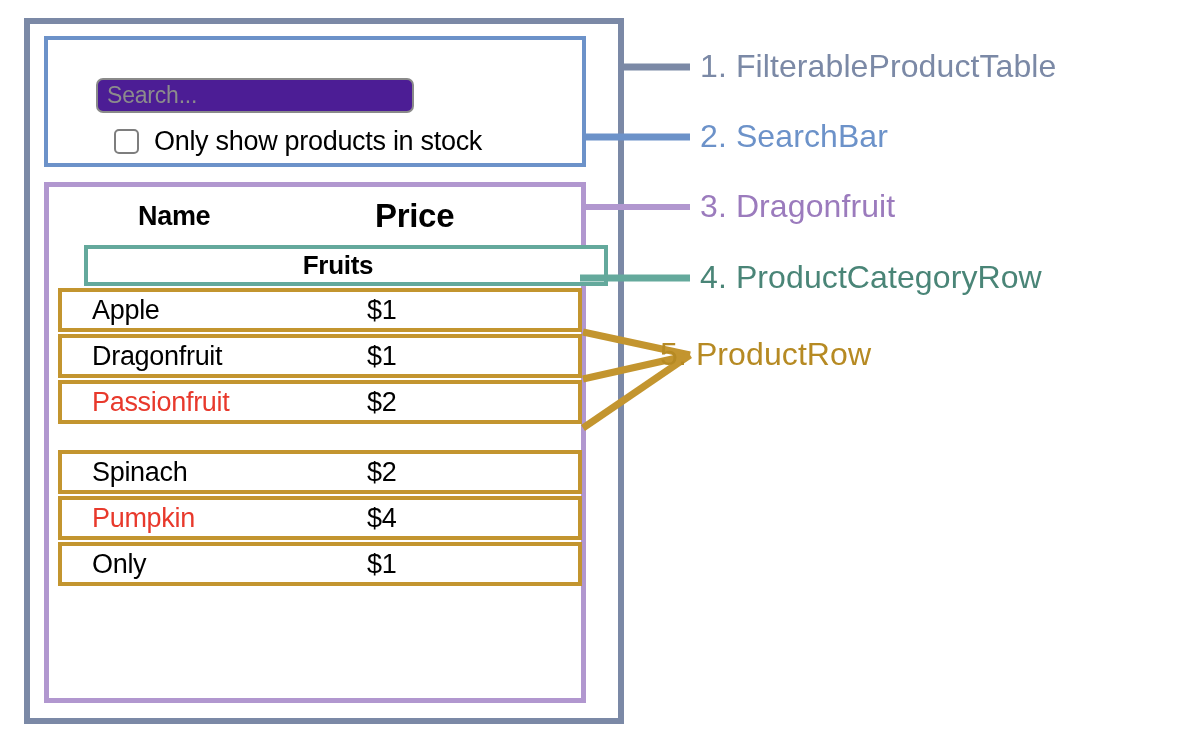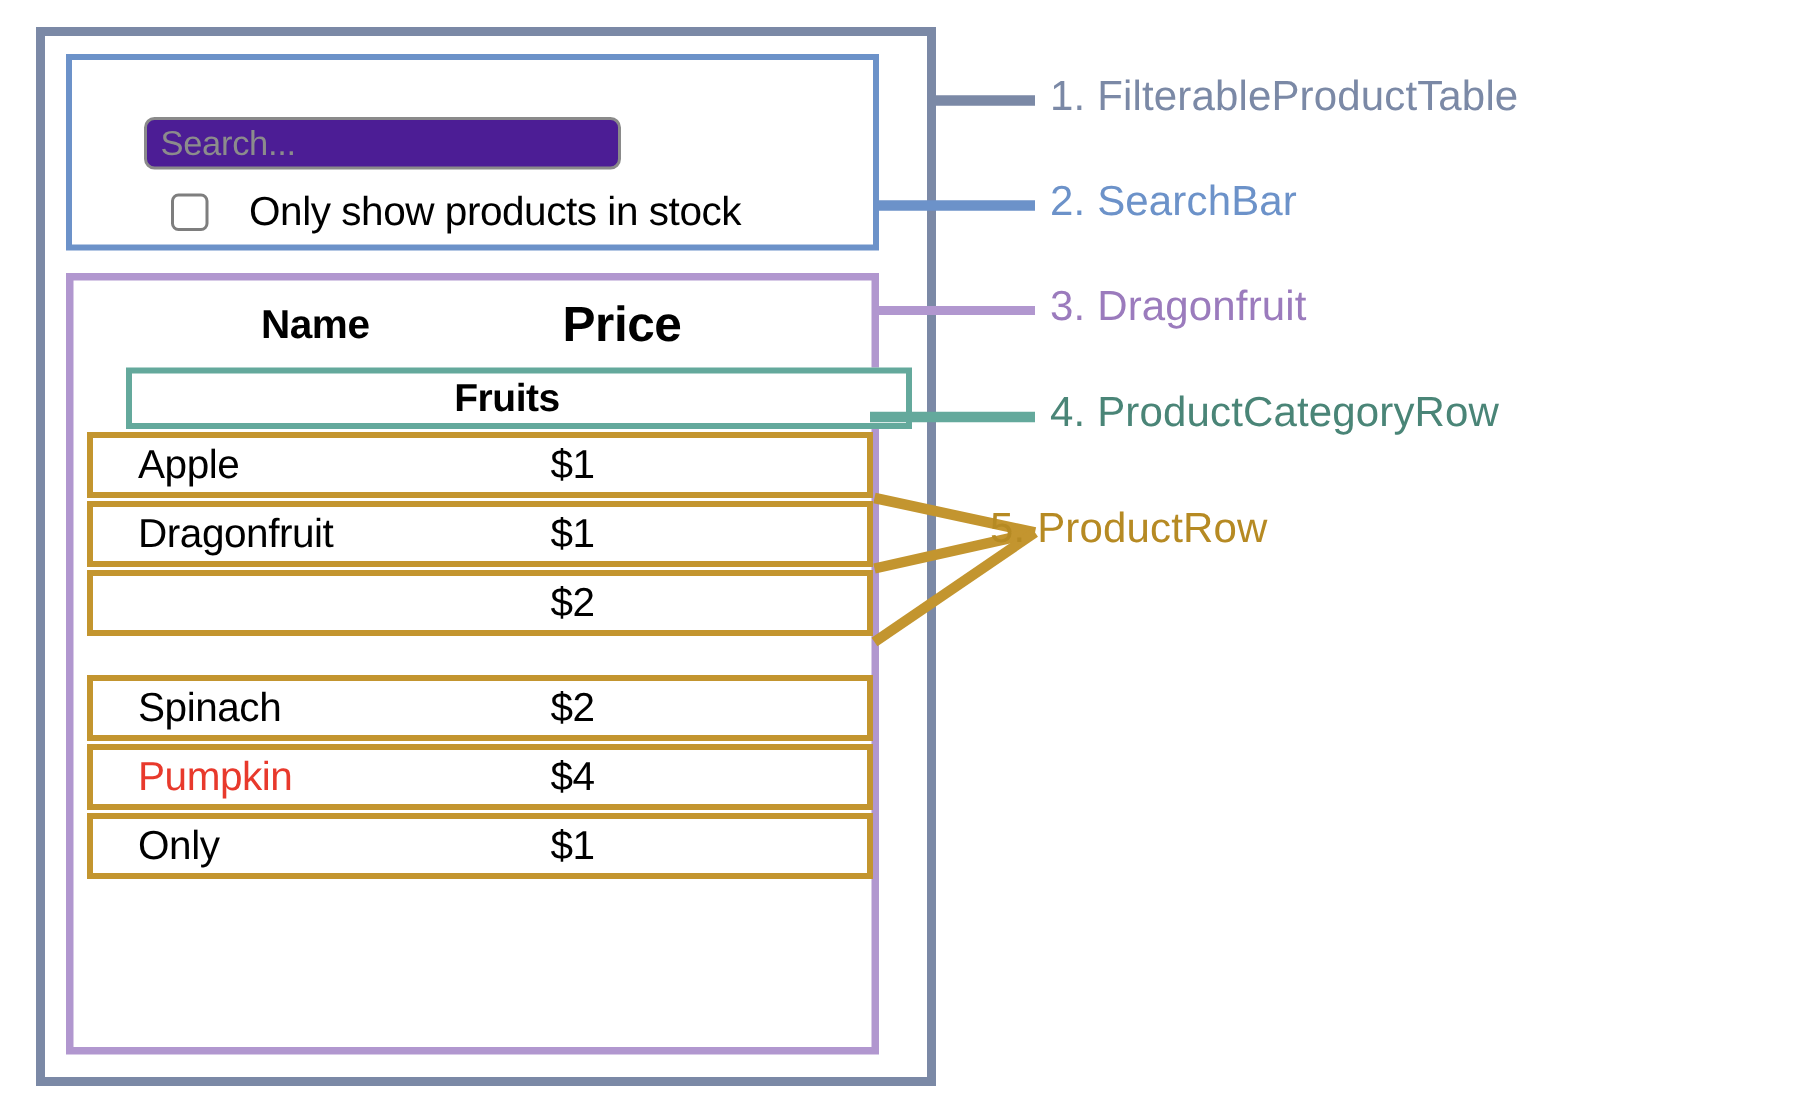--- a/index.html
+++ b/index.html
@@ -74,21 +74,21 @@
     padding: 0 9px;
     line-height: 31px;
     letter-spacing: -0.2px;
   }
   .checkbox-row {
     position: absolute;
     left: 48px;
     top: 86px;
     display: flex;
     align-items: center;
-    gap: 27px;
+    gap: 15px;
     padding-left: 18px;
   }
   .checkbox {
     width: 25px;
     height: 25px;
     box-sizing: border-box;
     border: 2px solid #7e7e7e;
     border-radius: 5px;
     background: #ffffff;
     flex: none;
@@ -124,21 +124,20 @@
     display: flex;
     align-items: center;
   }
   .th-name {
     position: absolute;
     left: 80px;
     font-size: 27px;
     font-weight: bold;
     color: #000000;
     letter-spacing: -0.3px;
-    margin-left: 36px;
   }
   .th-price {
     position: absolute;
     left: 317px;
     font-size: 33px;
     font-weight: bold;
     color: #000000;
     letter-spacing: -0.3px;
   }
 
@@ -206,21 +205,21 @@
   }
 
   .row-gap {
     height: 24px;
   }
 
   
   .legend-label {
     position: absolute;
     font-family: "Liberation Sans", sans-serif;
-    font-size: 28px;
+    font-size: 32px;
     white-space: nowrap;
     letter-spacing: 0.1px;
     z-index: 6;
   }
   .legend-num {
     letter-spacing: 0.1px;
   }
 </style>
 </head>
 <body>
@@ -269,20 +268,21 @@
         <span class="p-name">Apple</span>
         <span class="p-price">$1</span>
       </div>
 
       <div class="product-row">
         <span class="p-name">Dragonfruit</span>
         <span class="p-price">$1</span>
       </div>
 
       <div class="product-row">
+        <span class="p-name out-of-stock">Passionfruit</span>
         <span class="p-price">$2</span>
       </div>
 
       <div class="row-gap"></div>
 
 
       <div class="product-row">
         <span class="p-name">Spinach</span>
         <span class="p-price">$2</span>
       </div>

